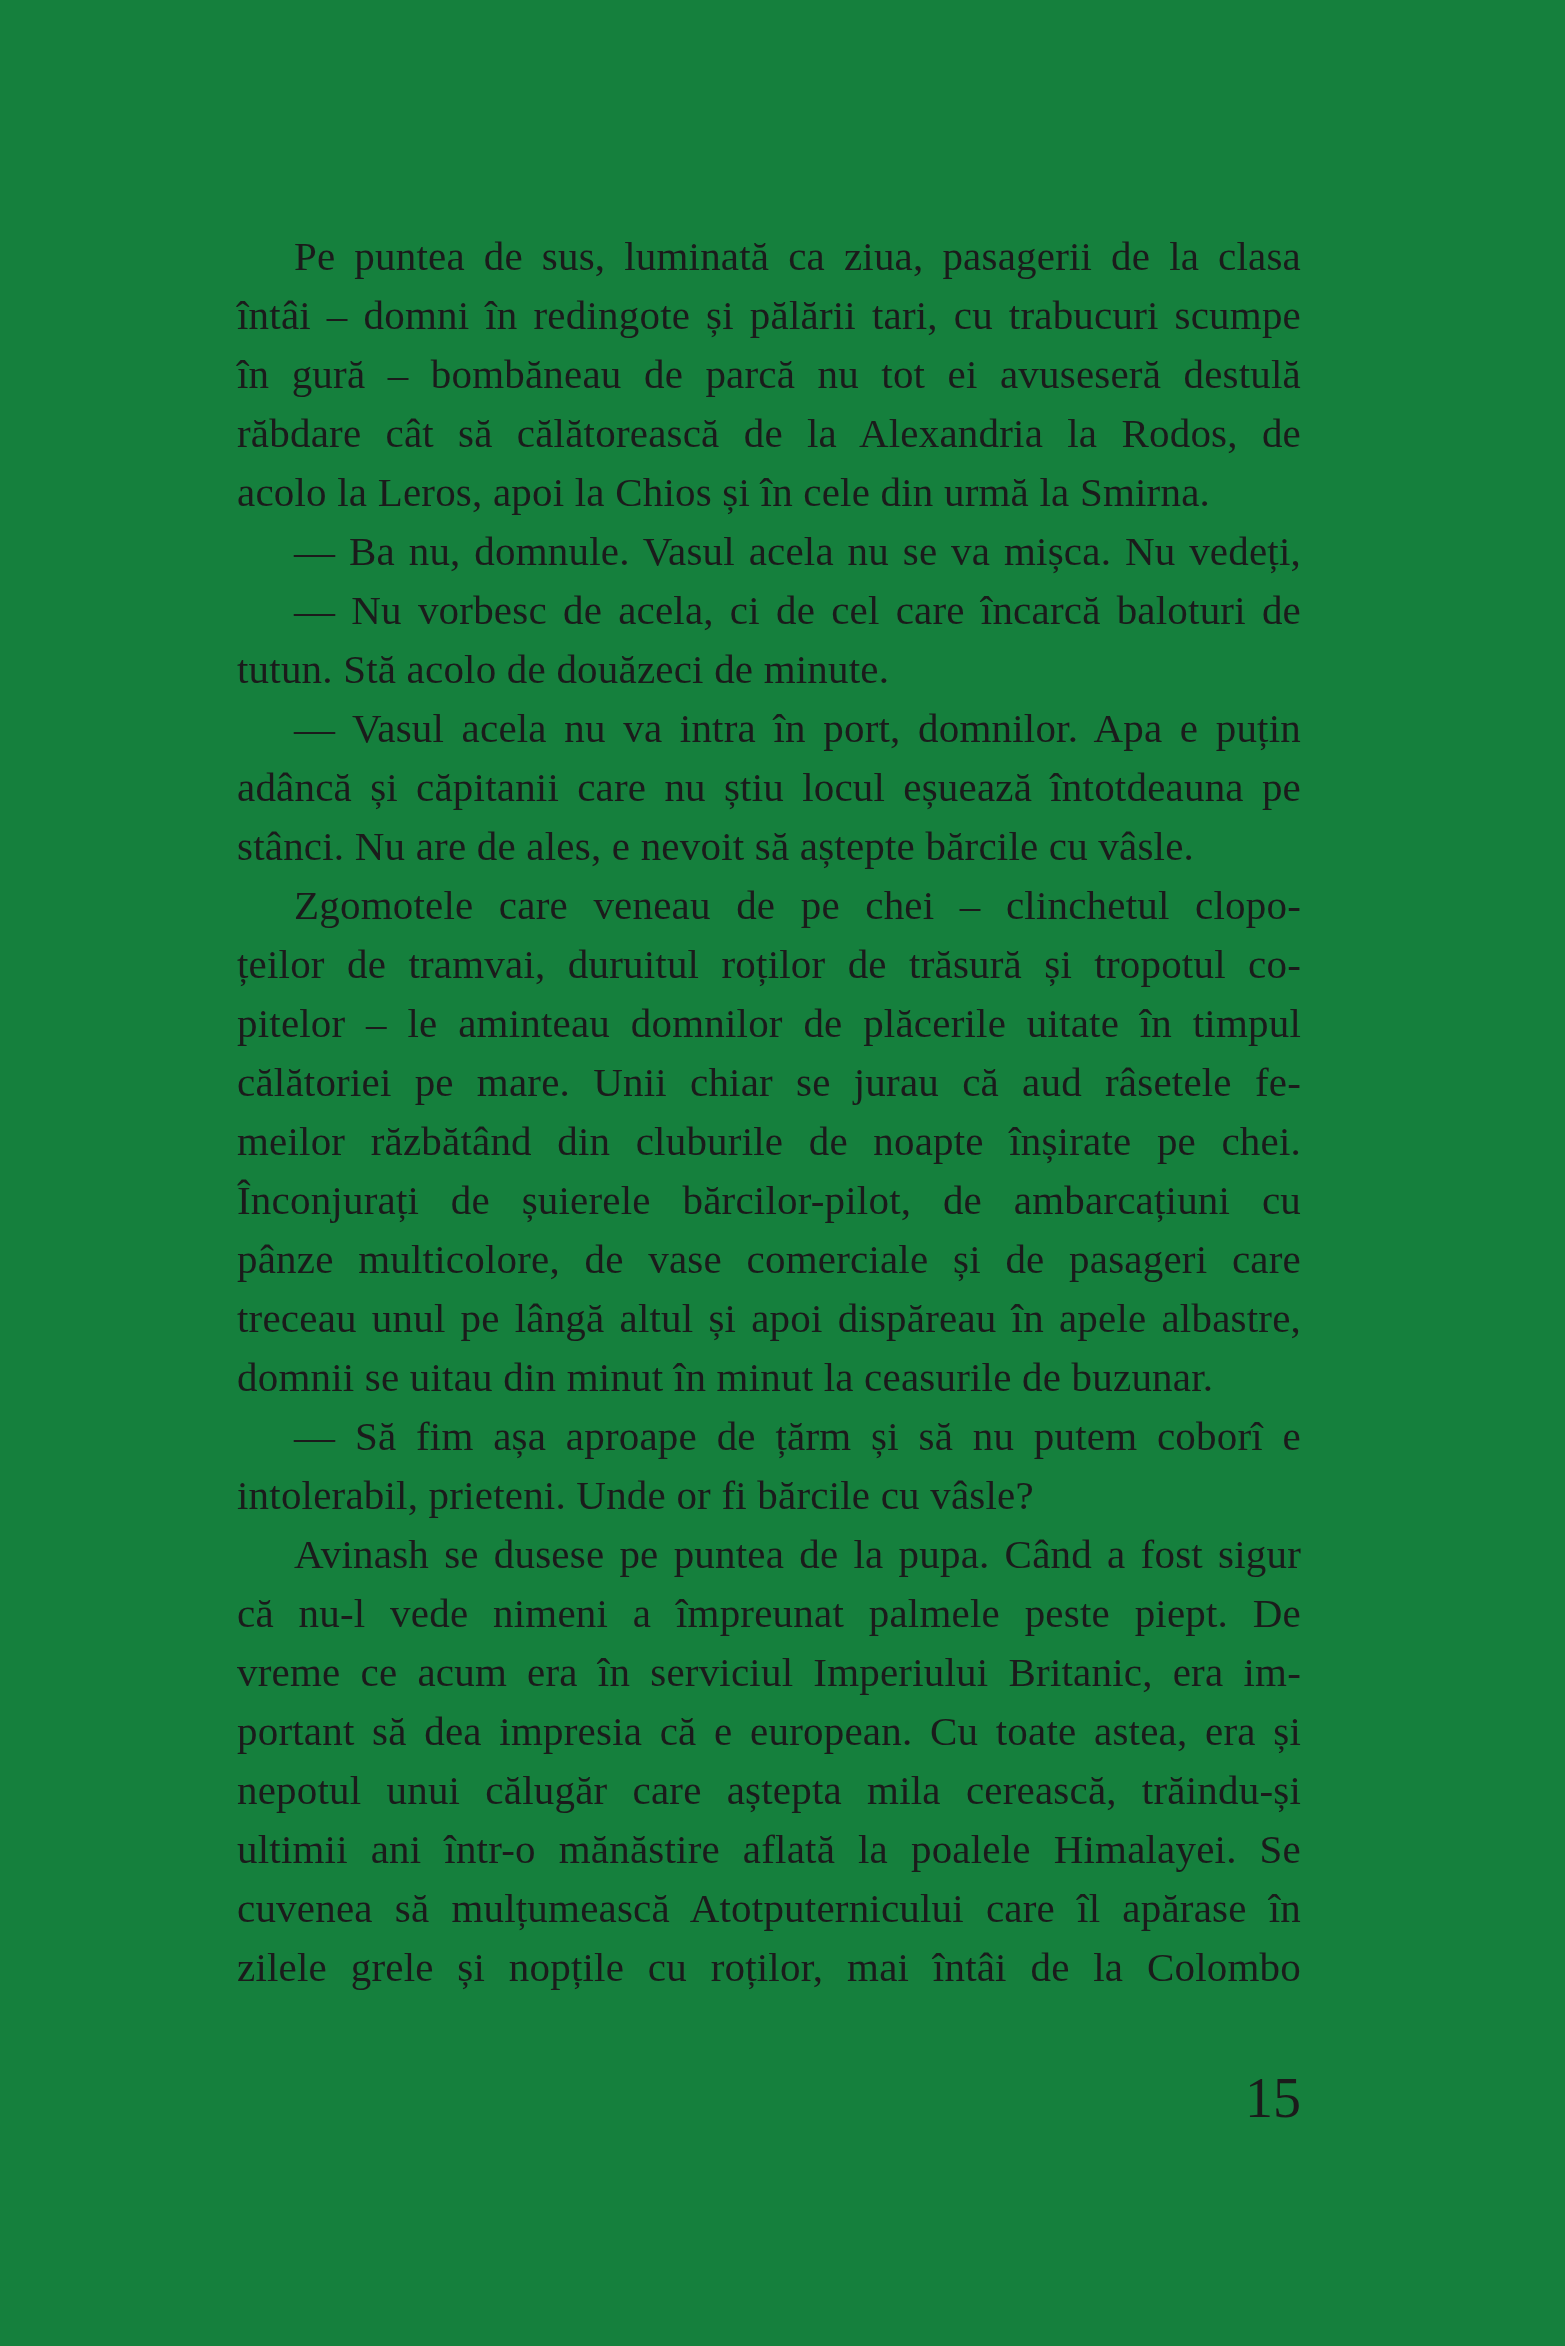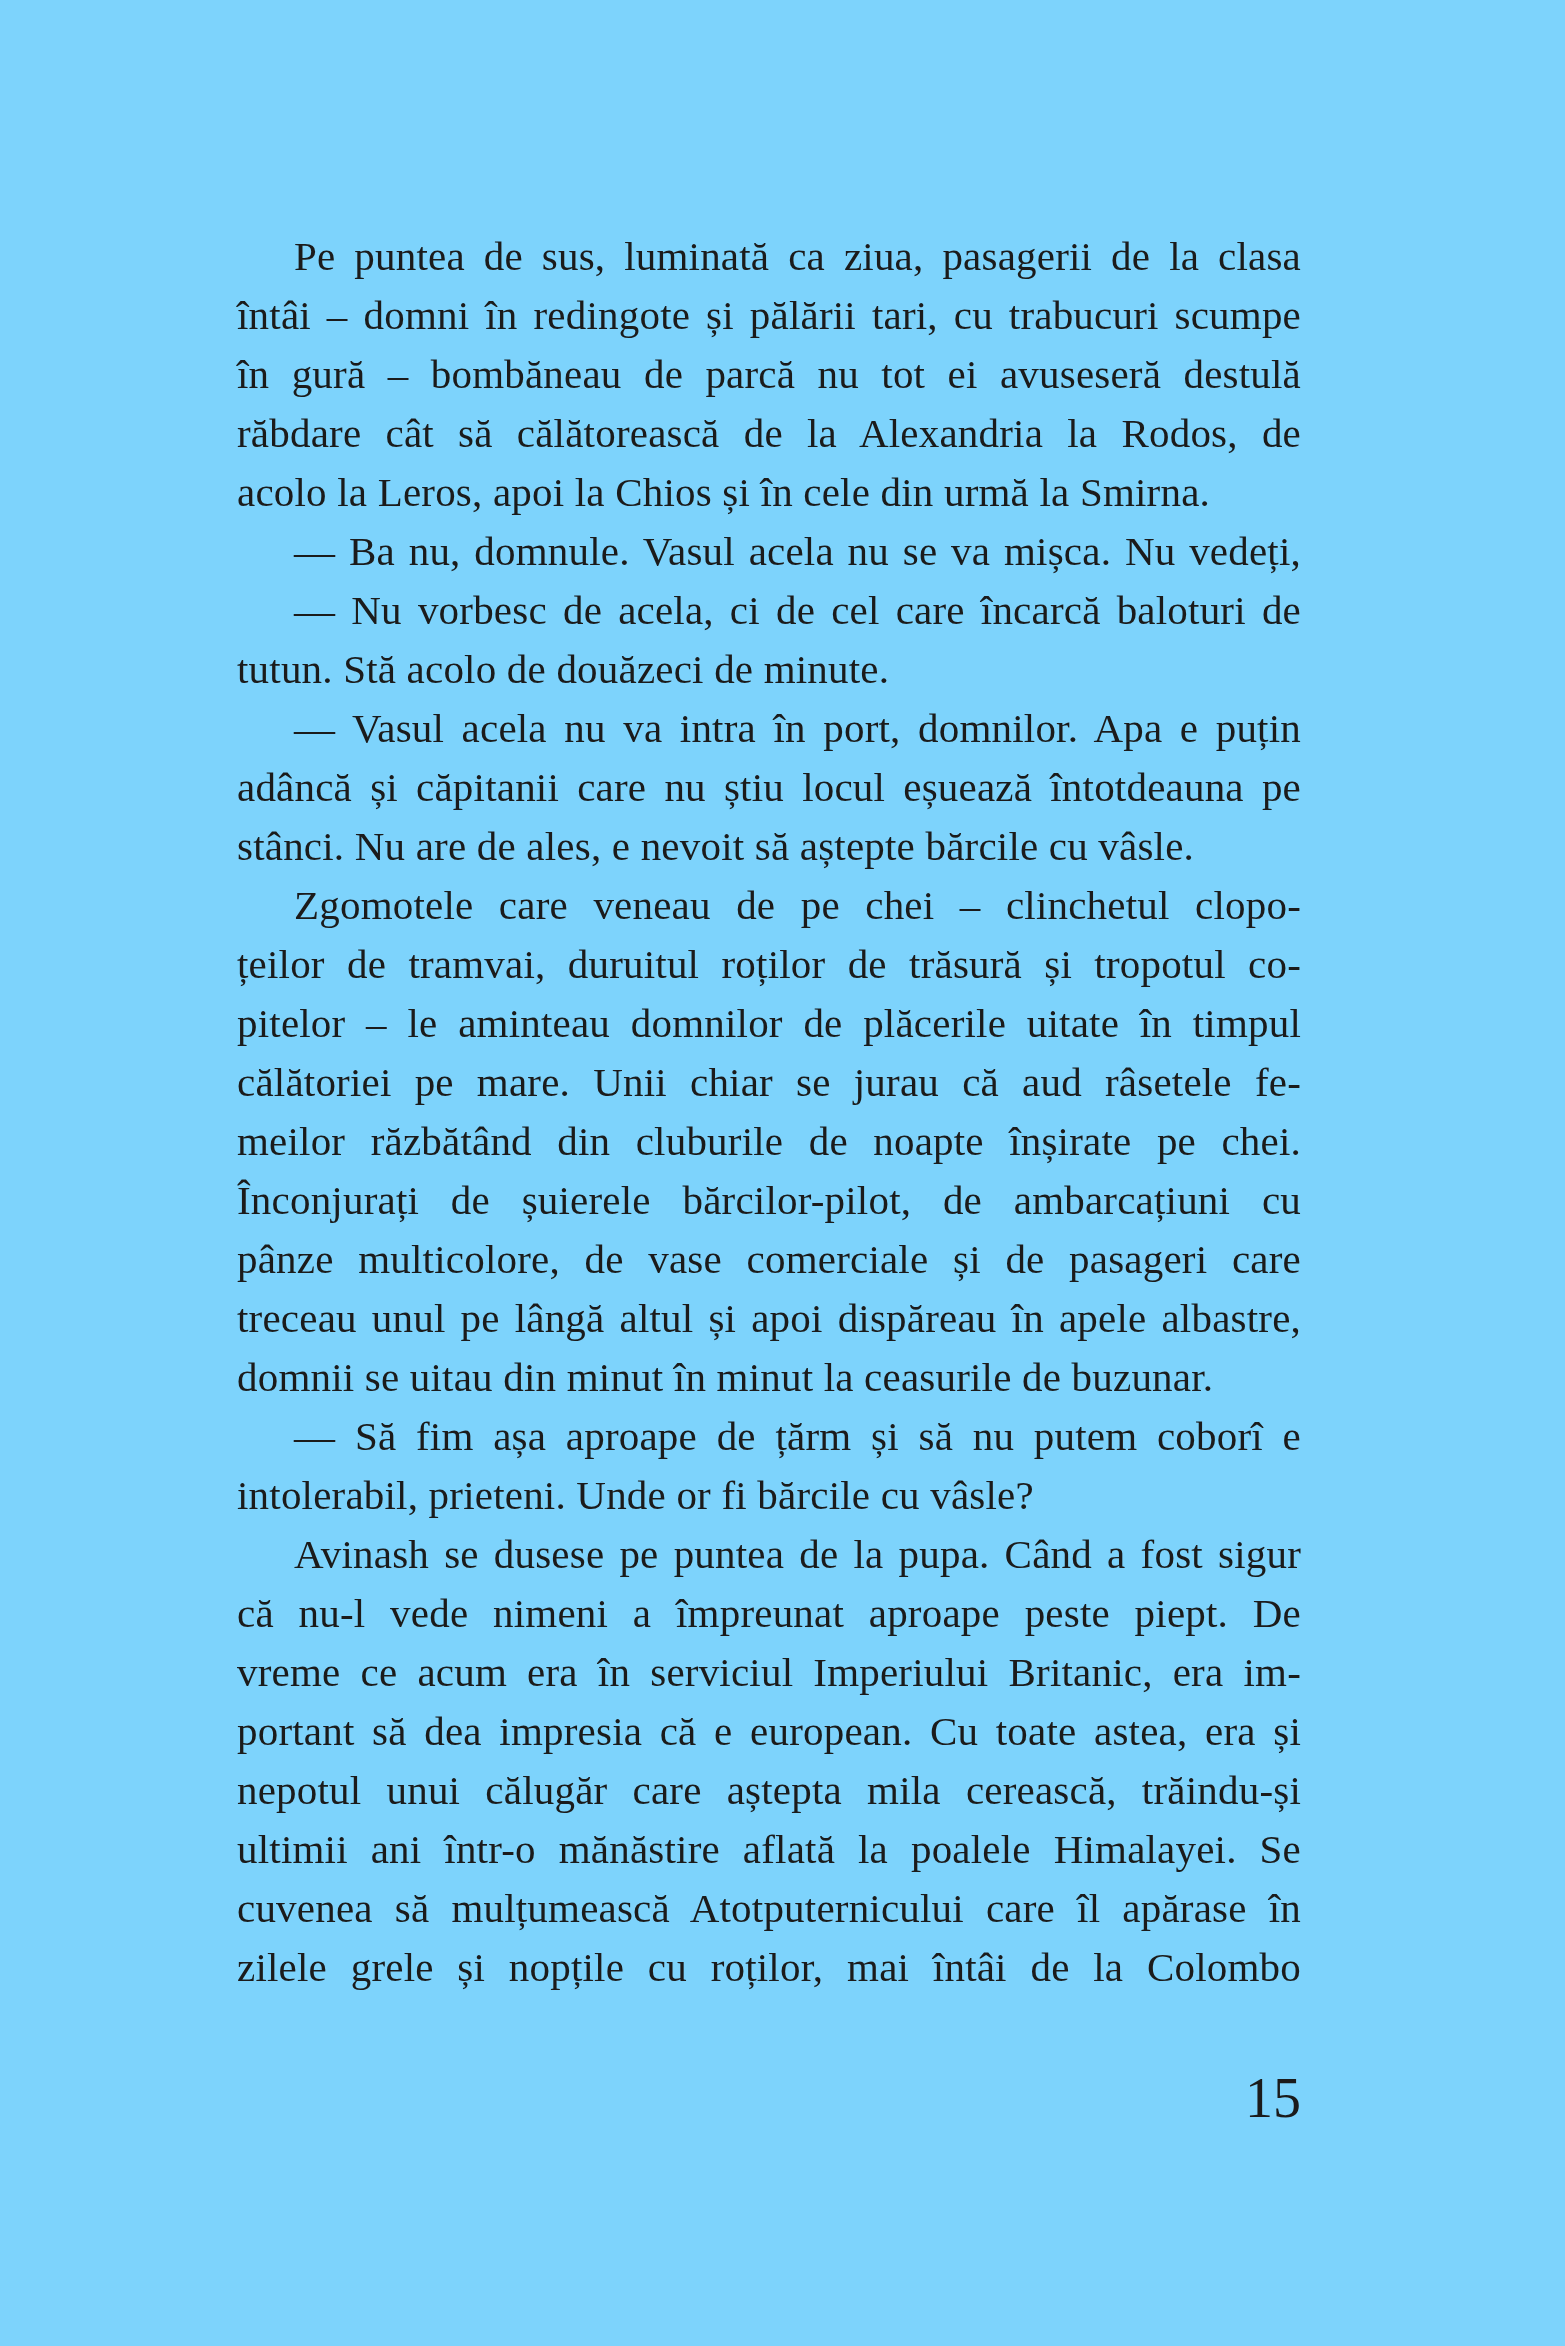--- a/index.html
+++ b/index.html
@@ -5,21 +5,21 @@
 <style>
   html, body {
     margin: 0;
     padding: 0;
     background: #e8e8e8;
   }
   .page {
     position: relative;
     width: 1565px;
     height: 2347px;
-    background: #7dd3fc;
+    background: #15803d;
     color: #1b1b1b;
     font-family: "Liberation Serif", "DejaVu Serif", serif;
     overflow: hidden;
   }
   .text-block {
     position: absolute;
     left: 237px;
     top: 227px;
     width: 1064px;
     font-size: 41px;
@@ -69,21 +69,21 @@
     <div class="line">pitelor – le aminteau domnilor de plăcerile uitate în timpul</div>
     <div class="line">călătoriei pe mare. Unii chiar se jurau că aud râsetele fe-</div>
     <div class="line">meilor răzbătând din cluburile de noapte înșirate pe chei.</div>
     <div class="line">Înconjurați de șuierele bărcilor-pilot, de ambarcațiuni cu</div>
     <div class="line">pânze multicolore, de vase comerciale și de pasageri care</div>
     <div class="line">treceau unul pe lângă altul și apoi dispăreau în apele albastre,</div>
     <div class="line end">domnii se uitau din minut în minut la ceasurile de buzunar.</div>
     <div class="line indent">— Să fim așa aproape de țărm și să nu putem coborî e</div>
     <div class="line end">intolerabil, prieteni. Unde or fi bărcile cu vâsle?</div>
     <div class="line indent">Avinash se dusese pe puntea de la pupa. Când a fost sigur</div>
-    <div class="line">că nu-l vede nimeni a împreunat aproape peste piept. De</div>
+    <div class="line">că nu-l vede nimeni a împreunat palmele peste piept. De</div>
     <div class="line">vreme ce acum era în serviciul Imperiului Britanic, era im-</div>
     <div class="line">portant să dea impresia că e european. Cu toate astea, era și</div>
     <div class="line">nepotul unui călugăr care aștepta mila cerească, trăindu-și</div>
     <div class="line">ultimii ani într-o mănăstire aflată la poalele Himalayei. Se</div>
     <div class="line">cuvenea să mulțumească Atotputernicului care îl apărase în</div>
     <div class="line">zilele grele și nopțile cu roților, mai întâi de la Colombo</div>
   </div>
 
   <div class="page-number">15</div>
 </div>

